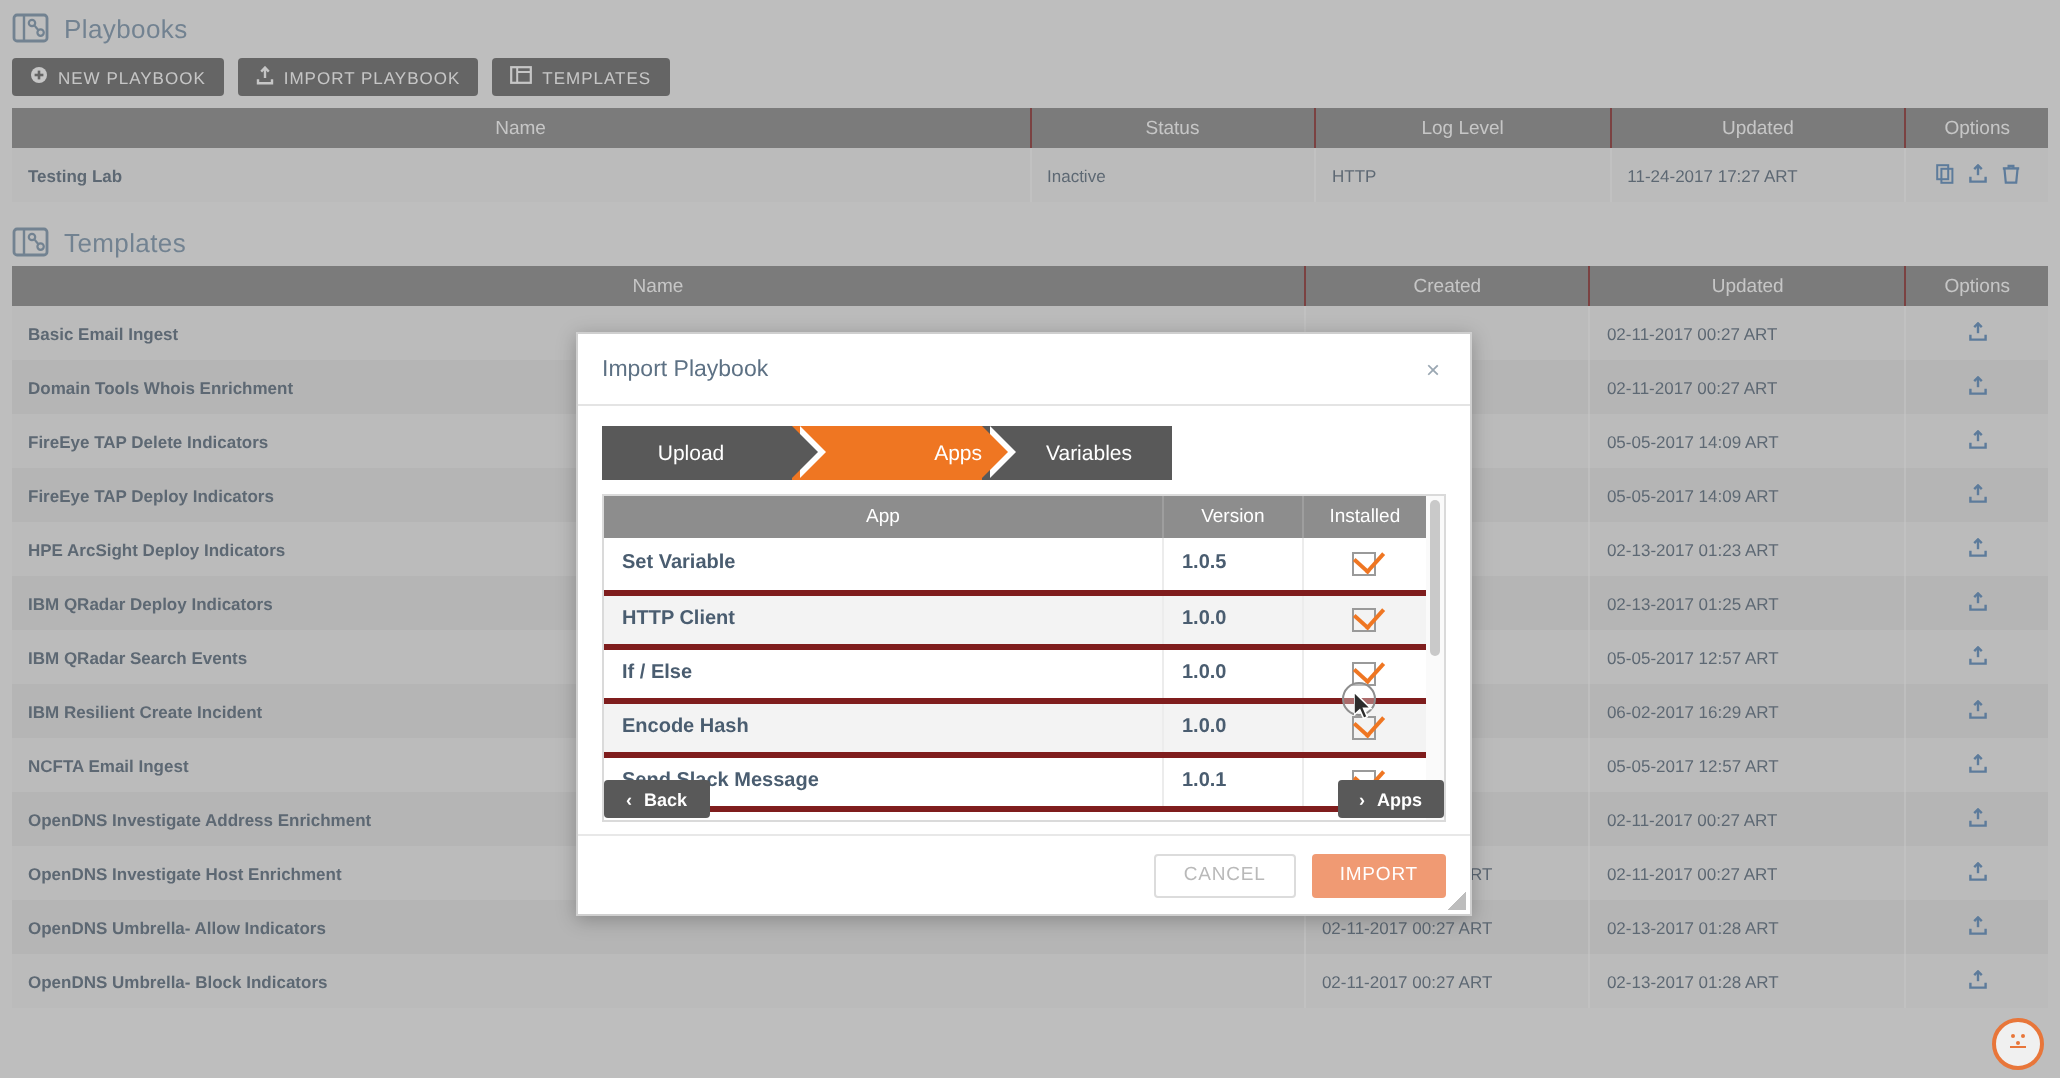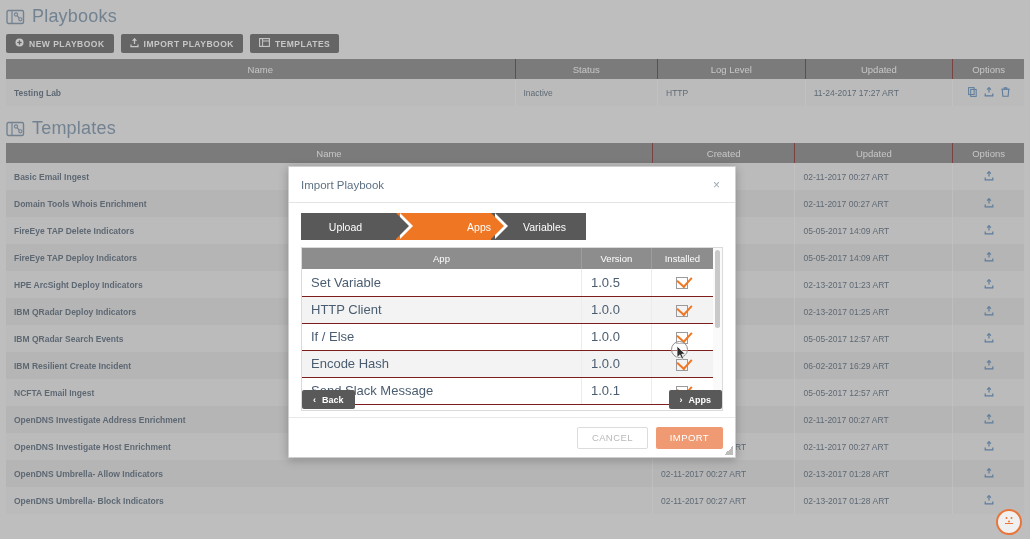--- a/index.html
+++ b/index.html
@@ -18,29 +18,29 @@
     background: rgba(120,120,120,0.42);
     z-index: 50;
     pointer-events: none;
   }
 
   
   .page-heading {
     display: flex; align-items: center; gap: 7px;
     padding: 6px 0 4px 6px;
     color: #6f8ba4;
-    font-size: 18px;
+    font-size: 13px;
     letter-spacing: .2px;
   }
   .page-heading .hicon { width: 19px; height: 16px; flex: none; }
 
   .toolbar { display: flex; gap: 7px; padding: 3px 0 6px 6px; }
   .tb-btn {
     background: #595959; color: #fff;
-    font-size: 8.5px; font-weight: bold; letter-spacing: .5px;
+    font-size: 8.5px; font-weight: normal; letter-spacing: .5px;
     border: none; border-radius: 2px;
     padding: 0 9px; height: 19px;
     display: flex; align-items: center; gap: 5px;
     cursor: pointer;
   }
   .tb-btn svg { flex: none; }
 
   
   table.grid { width: 100%; border-collapse: collapse; table-layout: fixed; }
   table.grid thead th {
@@ -137,23 +137,23 @@
   }
   #apps-scroll { flex: 1; overflow: hidden; position: relative; }
   table.apps { width: 100%; border-collapse: collapse; table-layout: fixed; }
   table.apps thead th {
     background: #8d8d8d; color: #fff; font-weight: normal;
     font-size: 9.5px; height: 21px;
     border-right: 1px solid #9e9e9e;
   }
   table.apps thead th:last-child { border-right: none; }
   table.apps tbody td {
-    font-size: 13px; height: 27px; padding: 0 9px;
-    color: #4a5d70; font-weight: normal;
-    border-bottom: 1px solid #7f1d1d;
+    font-size: 10px; height: 27px; padding: 0 9px;
+    color: #4a5d70; font-weight: bold;
+    border-bottom: 3px solid #7f1d1d;
     border-right: 1px solid #ececec;
   }
   table.apps tbody td:last-child { border-right: none; }
   table.apps tbody tr:nth-child(even) { background: #f3f3f3; }
   .chk {
     width: 12px; height: 12px; display: inline-block;
     border: 1.5px solid #9a9a9a; position: relative;
     vertical-align: middle; cursor: pointer;
   }
   .chk::after {

